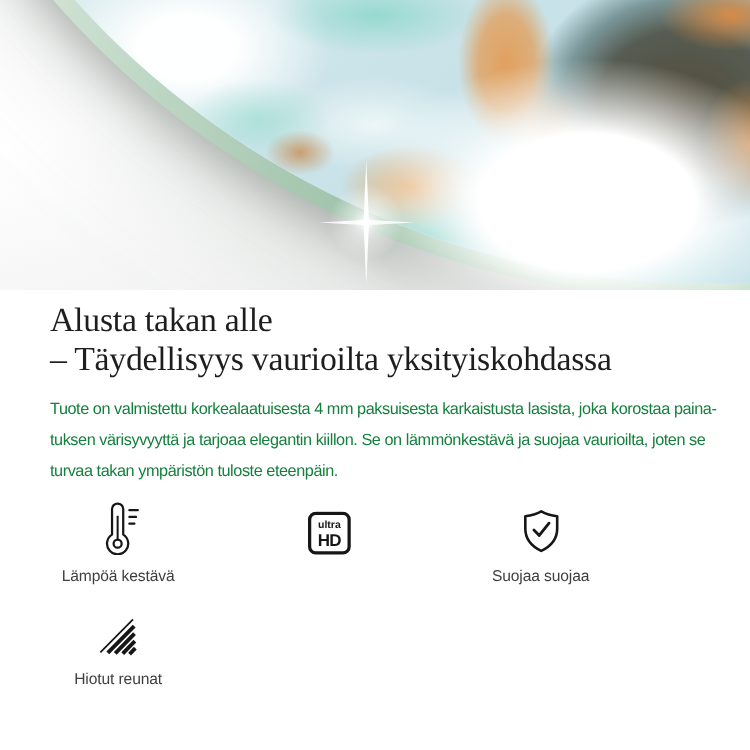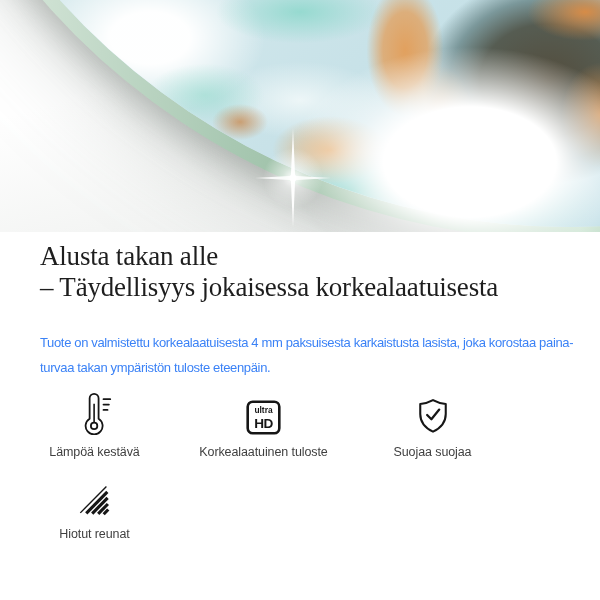--- a/index.html
+++ b/index.html
@@ -46,21 +46,21 @@
 
   .sparkle { position:absolute; left:243px; top:123px; }
 
   
   .content { position:relative; }
   h1 { margin:9px 40px 0 40px; font-family:"Liberation Serif","DejaVu Serif",serif;
        font-weight:400; color:#1e1e1e; font-size:27px; line-height:31px;
        letter-spacing:-0.2px; }
   h1 .h-line { display:block; white-space:nowrap; }
 
-  .desc { margin:27px 0 0 40px; color:#3b82f6; font-size:13px; line-height:25px;
+  .desc { margin:11px 0 0 40px; color:#15803d; font-size:13px; line-height:25px;
           letter-spacing:-0.35px; }
   .desc .d-line { display:block; white-space:nowrap; }
 
   
   .features { margin:11px 15px 0 10px; display:grid;
               grid-template-columns:repeat(3,1fr); row-gap:14px; }
   .cell { display:flex; flex-direction:column; align-items:center; }
   .icon-box { height:44px; display:flex; align-items:flex-end; justify-content:flex-start; }
   .feat-label { margin-top:10px; font-size:12.5px; line-height:14px; color:#3f3f3f;
                 letter-spacing:-0.1px; text-align:left; }
@@ -90,25 +90,26 @@
       <circle cx="50" cy="55" r="30" fill="url(#glow)"></circle>
       <polygon points="50,5 52.2,55 50,105 47.8,55" fill="#ffffff" opacity="0.95"></polygon>
       <polygon points="12,55 50,52.8 88,55 50,57.2" fill="#ffffff" opacity="0.85"></polygon>
       <circle cx="50" cy="55" r="3.5" fill="#ffffff"></circle>
     </svg>
   </section>
 
   <section class="content">
     <h1>
       <span class="h-line">Alusta takan alle</span>
-      <span class="h-line">– Täydellisyys jokaisessa korkealaatuisesta</span>
+      <span class="h-line">– Täydellisyys vaurioilta yksityiskohdassa</span>
     </h1>
 
     <p class="desc">
       <span class="d-line">Tuote on valmistettu korkealaatuisesta 4 mm paksuisesta karkaistusta lasista, joka korostaa paina-</span>
+      <span class="d-line">tuksen värisyvyyttä ja tarjoaa elegantin kiillon. Se on lämmönkestävä ja suojaa vaurioilta, joten se</span>
       <span class="d-line">turvaa takan ympäristön tuloste eteenpäin.</span>
     </p>
 
     <div class="features">
 
       <div class="cell">
         <div class="icon-box">
           <svg class="ic" width="34" height="43" viewBox="0 0 38 48">
             <path d="M13 7 a5 5 0 0 1 10 0 V29.8 a9.5 9.5 0 1 1 -10 0 Z" stroke-linejoin="round"></path>
             <circle cx="18" cy="37.9" r="3.6"></circle>
@@ -124,21 +125,20 @@
       </div>
 
       <div class="cell">
         <div class="icon-box">
           <svg class="ic" width="35" height="35" viewBox="0 0 35 35">
             <rect x="1.7" y="1.7" width="31.6" height="31.6" rx="5" stroke-width="2.6"></rect>
             <text x="17.5" y="13.4" font-size="8.4" text-anchor="middle">ultra</text>
             <text x="17.5" y="28" font-size="13.6" text-anchor="middle" letter-spacing="-0.5">HD</text>
           </svg>
         </div>
-        <div class="feat-label">Korkealaatuinen tuloste</div>
       </div>
 
       <div class="cell">
         <div class="icon-box">
           <svg class="ic" width="34" height="38" viewBox="0 0 36 40">
             <path d="M18 3.2 C21.2 5 26.4 6.7 31.5 7.3 V17.8 C31.5 27.4 25.8 32.8 18 36.6 C10.2 32.8 4.5 27.4 4.5 17.8 V7.3 C9.6 6.7 14.8 5 18 3.2 Z" stroke-width="2.2" stroke-linejoin="round"></path>
             <path d="M11.8 19 L16.3 23.5 L24.6 13.2" stroke-width="2.4" stroke-linecap="round" stroke-linejoin="round"></path>
           </svg>
         </div>
         <div class="feat-label">Suojaa suojaa</div>

